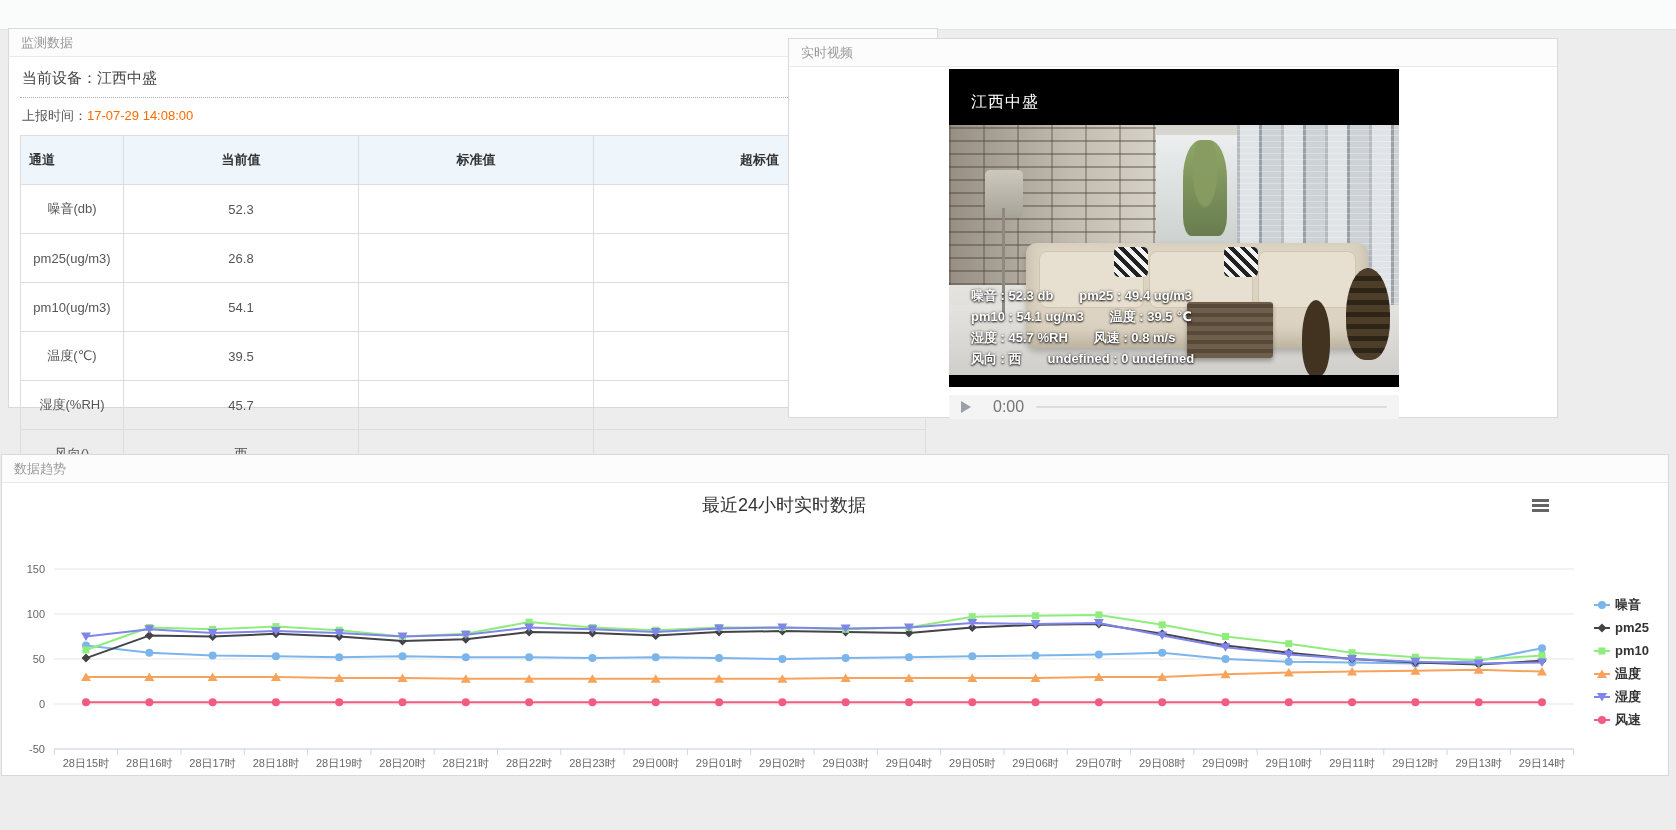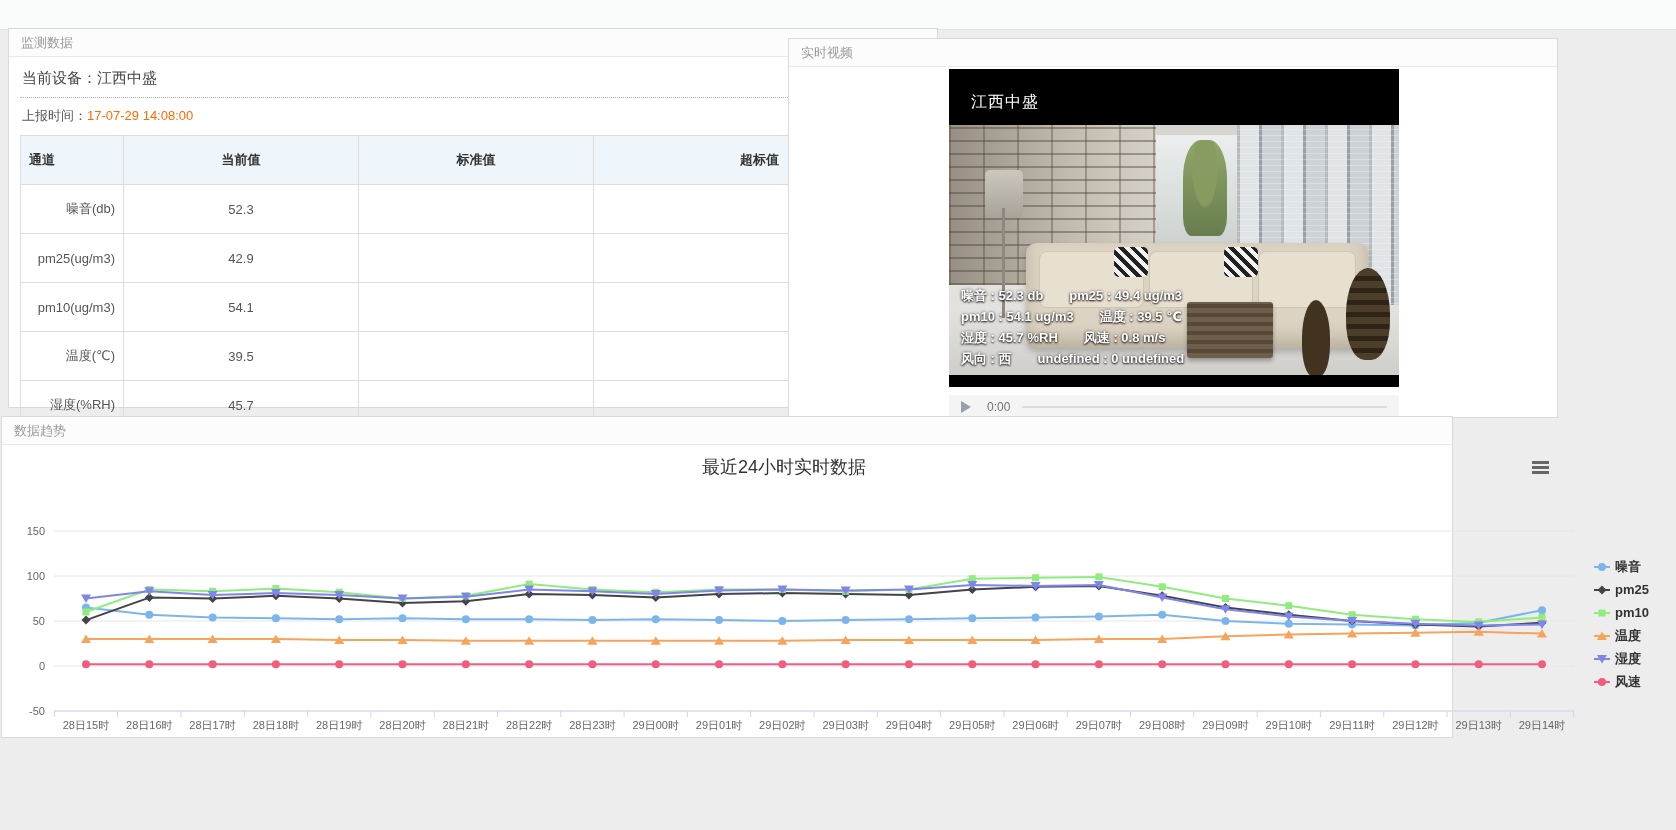--- a/index.html
+++ b/index.html
@@ -17,21 +17,21 @@
   .monitor-body{padding:2px 11px}
   .device-line{font-size:15px;color:#444;padding:10px 2px 9px;border-bottom:1px dotted #b0b0b0}
   .report-line{font-size:13px;color:#555;padding:9px 2px 7px}
   .report-value{color:#ff6a00}
   table.channels{width:100%;border-collapse:collapse;margin-top:3px;font-size:13px;color:#555;table-layout:fixed}
   .channels th,.channels td{border:1px solid #ddd;height:28px;padding:10px 8px;text-align:center;overflow:hidden;white-space:nowrap}
   .channels thead th{background:#eef6fc;color:#333;font-weight:bold}
   .channels .col-channel{width:86px;text-align:left}
   .channels .col-current{width:218px}
   .channels .col-standard{width:218px}
-  .channels td.cell-channel{text-align:right}
+  .channels td.cell-channel{text-align:center}
 
   
   #video-panel{left:788px;top:38px;width:770px;height:380px}
   .video-wrap{position:absolute;left:160px;top:30px;width:450px;height:318px;background:#000}
   .video-title{position:absolute;left:22px;top:23px;color:#fff;font-size:16px;font-weight:normal;letter-spacing:1px;z-index:5}
   .photo{position:absolute;left:0;right:0;top:56px;bottom:12px;overflow:hidden;
     background:linear-gradient(#d6d4cf,#e8e6e1 55%,#d8d7d3)}
   .stone{position:absolute;left:0;top:0;width:46%;height:64%;
     background:
       repeating-linear-gradient(90deg, rgba(70,64,55,.35) 0 2px, rgba(0,0,0,0) 2px 34px),
@@ -60,30 +60,30 @@
     box-shadow:0 3px 4px rgba(0,0,0,.3)}
   .lamp-shade{position:absolute;left:8%;top:18%;width:38px;height:48px;background:linear-gradient(#cdc8be,#a8a399);border-radius:5px}
   .lamp-pole{position:absolute;left:calc(8% + 17px);top:33%;width:3px;height:44%;background:#8d897f}
   .plant{position:absolute;left:52%;top:6%;width:44px;height:96px;
     background:radial-gradient(ellipse at 50% 30%,#7e9454 0 38%,rgba(0,0,0,0) 42%),
                linear-gradient(#87a05a,#5d7340);border-radius:40% 40% 20% 20%;opacity:.9}
   .vases{position:absolute;right:2%;bottom:6%;width:44px;height:92px;
     background:repeating-linear-gradient(0deg,#4d3e29 0 7px,#2f2517 7px 12px);
     border-radius:50% 50% 42% 42%;box-shadow:-50px 22px 0 -6px #3c3category021}
   .vases{box-shadow:-52px 24px 0 -8px #41331f}
-  .overlay{position:absolute;left:12px;bottom:18px;color:#fff;font-weight:bold;font-size:13px;line-height:21px;
+  .overlay{position:absolute;left:22px;bottom:18px;color:#fff;font-weight:bold;font-size:13px;line-height:21px;
     text-shadow:0 1px 2px rgba(0,0,0,.9),0 0 3px rgba(0,0,0,.6);z-index:6;white-space:pre}
   .controls{position:absolute;left:160px;top:356px;width:450px;height:24px;background:#f4f4f4;border-radius:2px;
     display:flex;align-items:center;padding:0 12px;box-sizing:border-box}
   .play-btn{width:0;height:0;border-left:10px solid #9aa0a6;border-top:6px solid transparent;border-bottom:6px solid transparent;cursor:pointer}
-  .play-time{color:#737373;font-size:12px;margin:0 12px 0 16px}
+  .play-time{color:#737373;font-size:16px;margin:0 12px 0 22px}
   .track{flex:1;height:2px;background:#dcdcdc;border-radius:1px}
 
   
-  #trend-panel{left:1px;top:416px;width:1452px;height:322px}
+  #trend-panel{left:1px;top:454px;width:1668px;height:322px}
   #trend-svg{display:block}
 </style>
 </head>
 <body>
 
 <div class="topbar"></div>
 
 <div class="panel" id="monitor-panel">
   <div class="panel-header">监测数据</div>
   <div class="monitor-body">
@@ -100,21 +100,21 @@
       </thead>
       <tbody id="channel-tbody">
           <tr>
             <td class="cell-channel">噪音(db)</td>
             <td class="cell-current">52.3</td>
             <td class="cell-standard"></td>
             <td class="cell-exceed"></td>
           </tr>
           <tr>
             <td class="cell-channel">pm25(ug/m3)</td>
-            <td class="cell-current">42.9</td>
+            <td class="cell-current">26.8</td>
             <td class="cell-standard"></td>
             <td class="cell-exceed"></td>
           </tr>
           <tr>
             <td class="cell-channel">pm10(ug/m3)</td>
             <td class="cell-current">54.1</td>
             <td class="cell-standard"></td>
             <td class="cell-exceed"></td>
           </tr>
           <tr>

